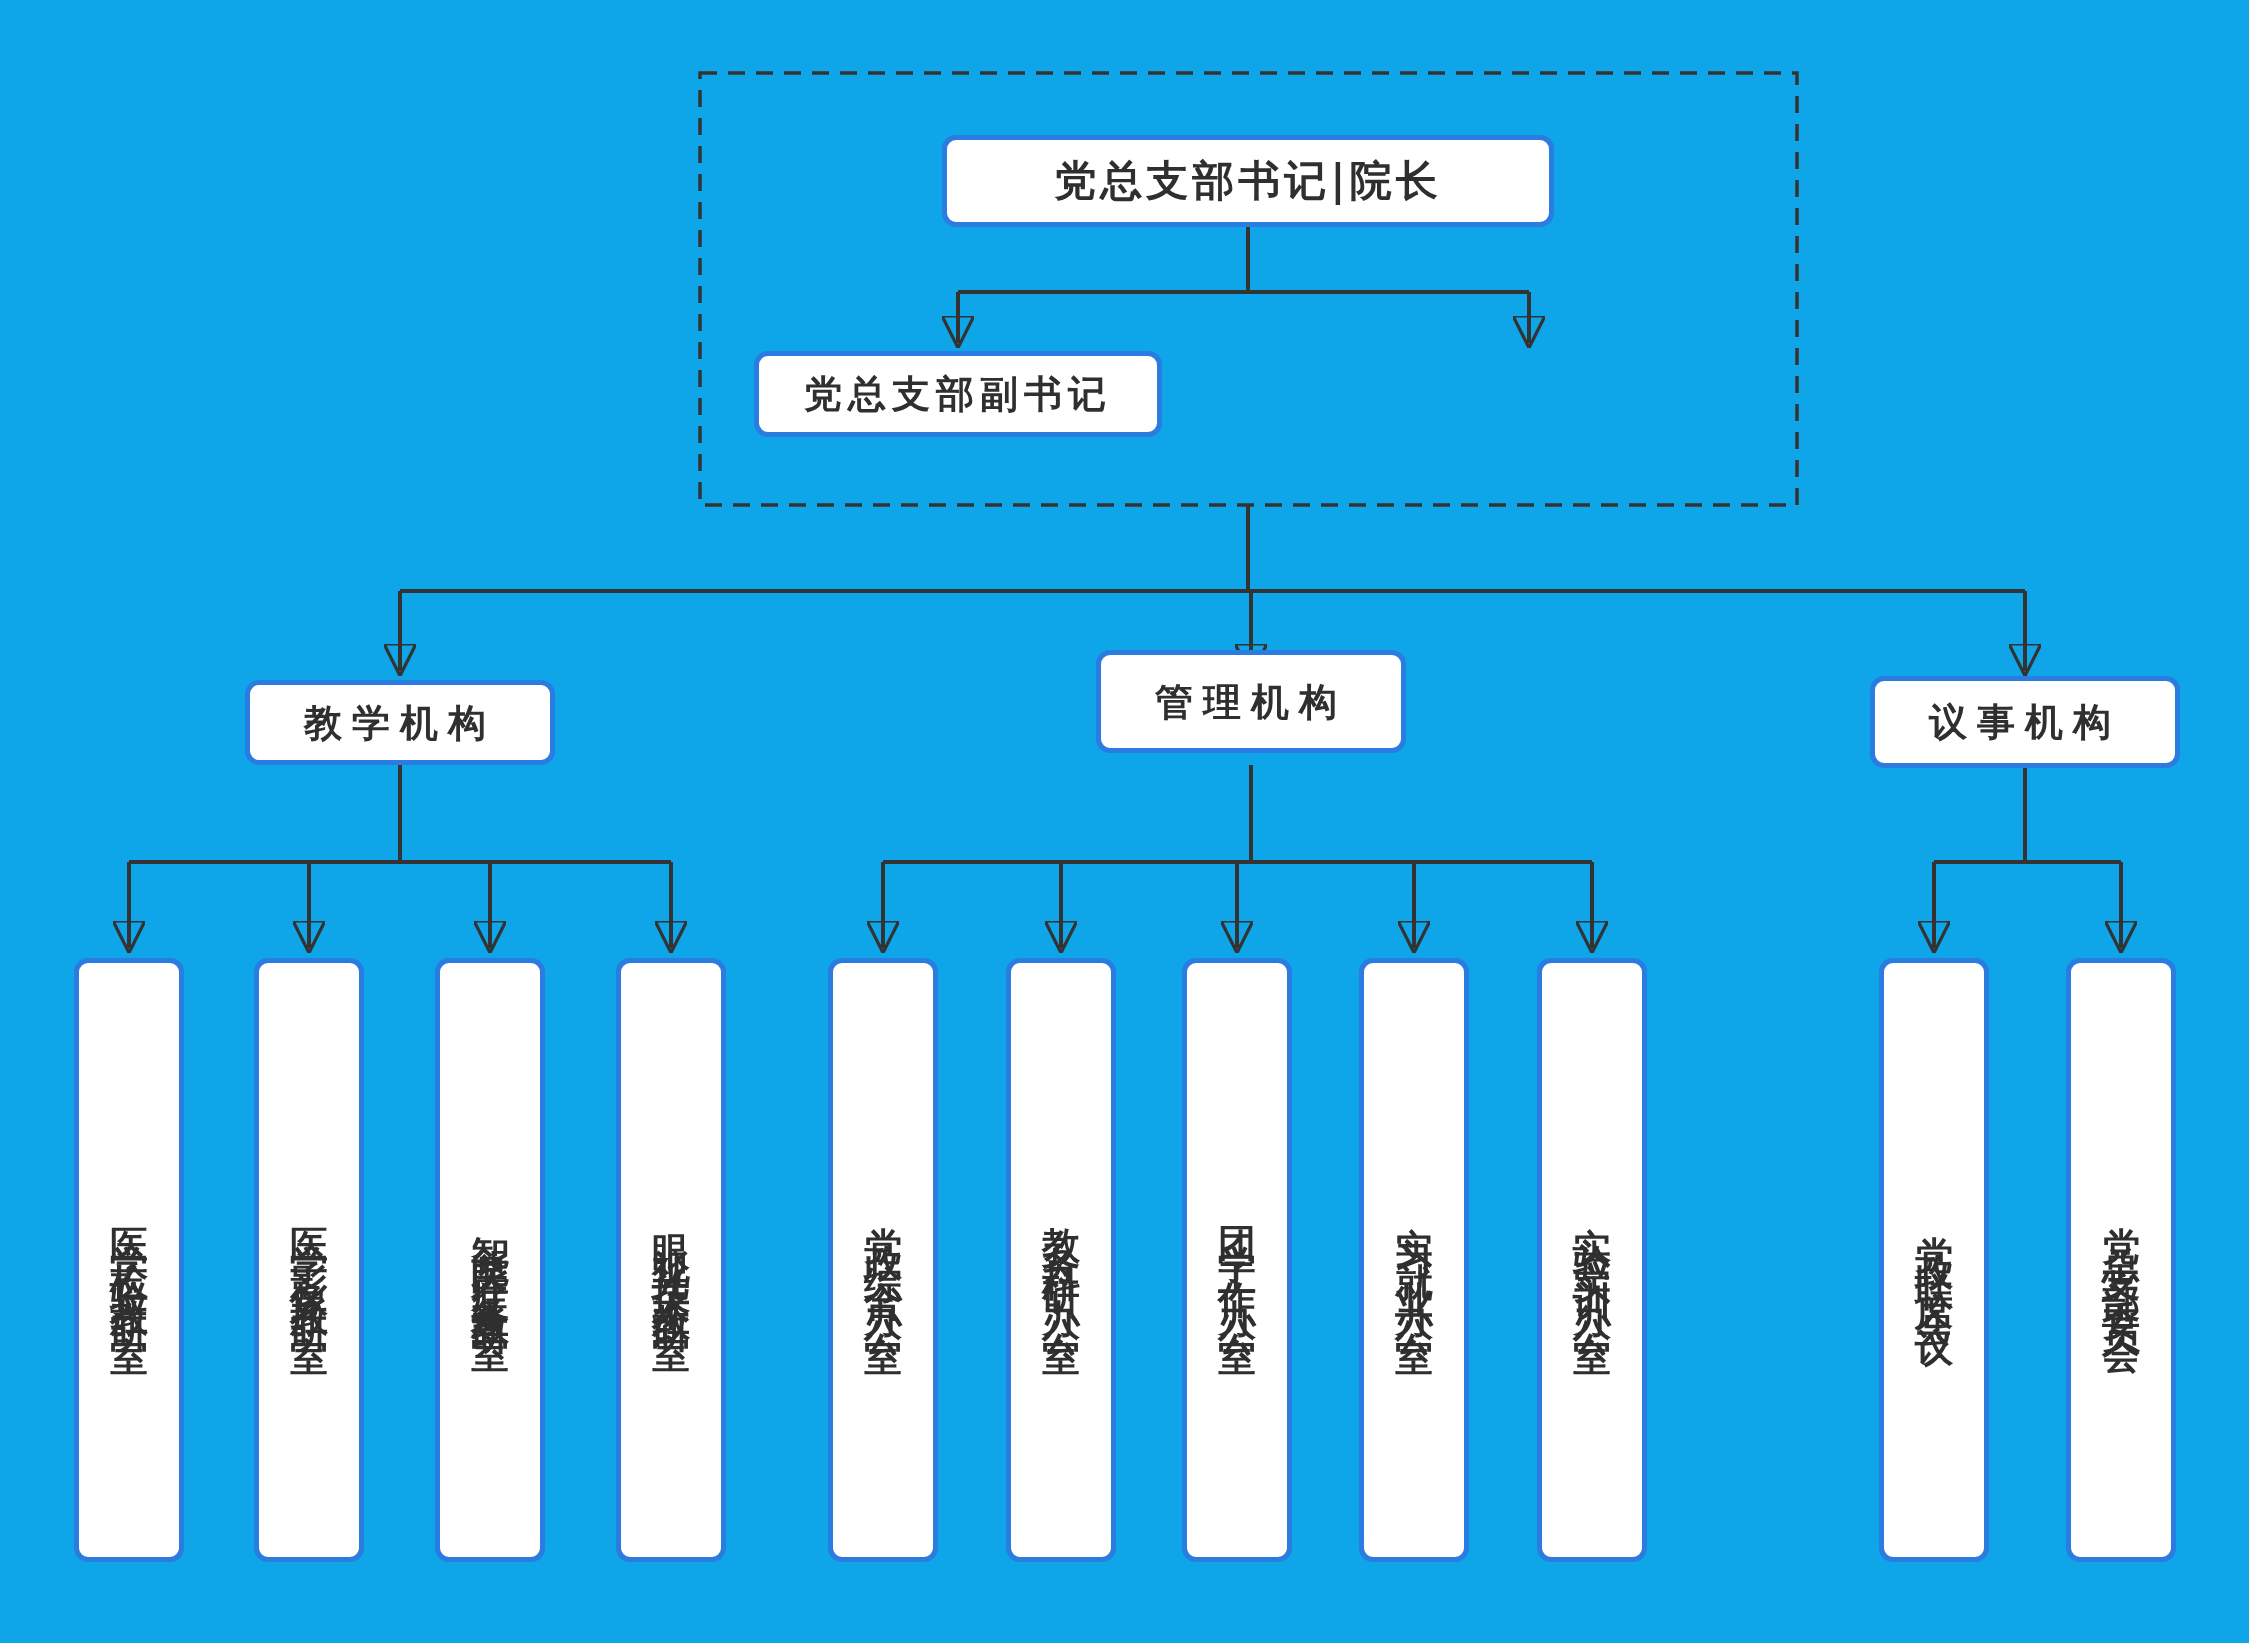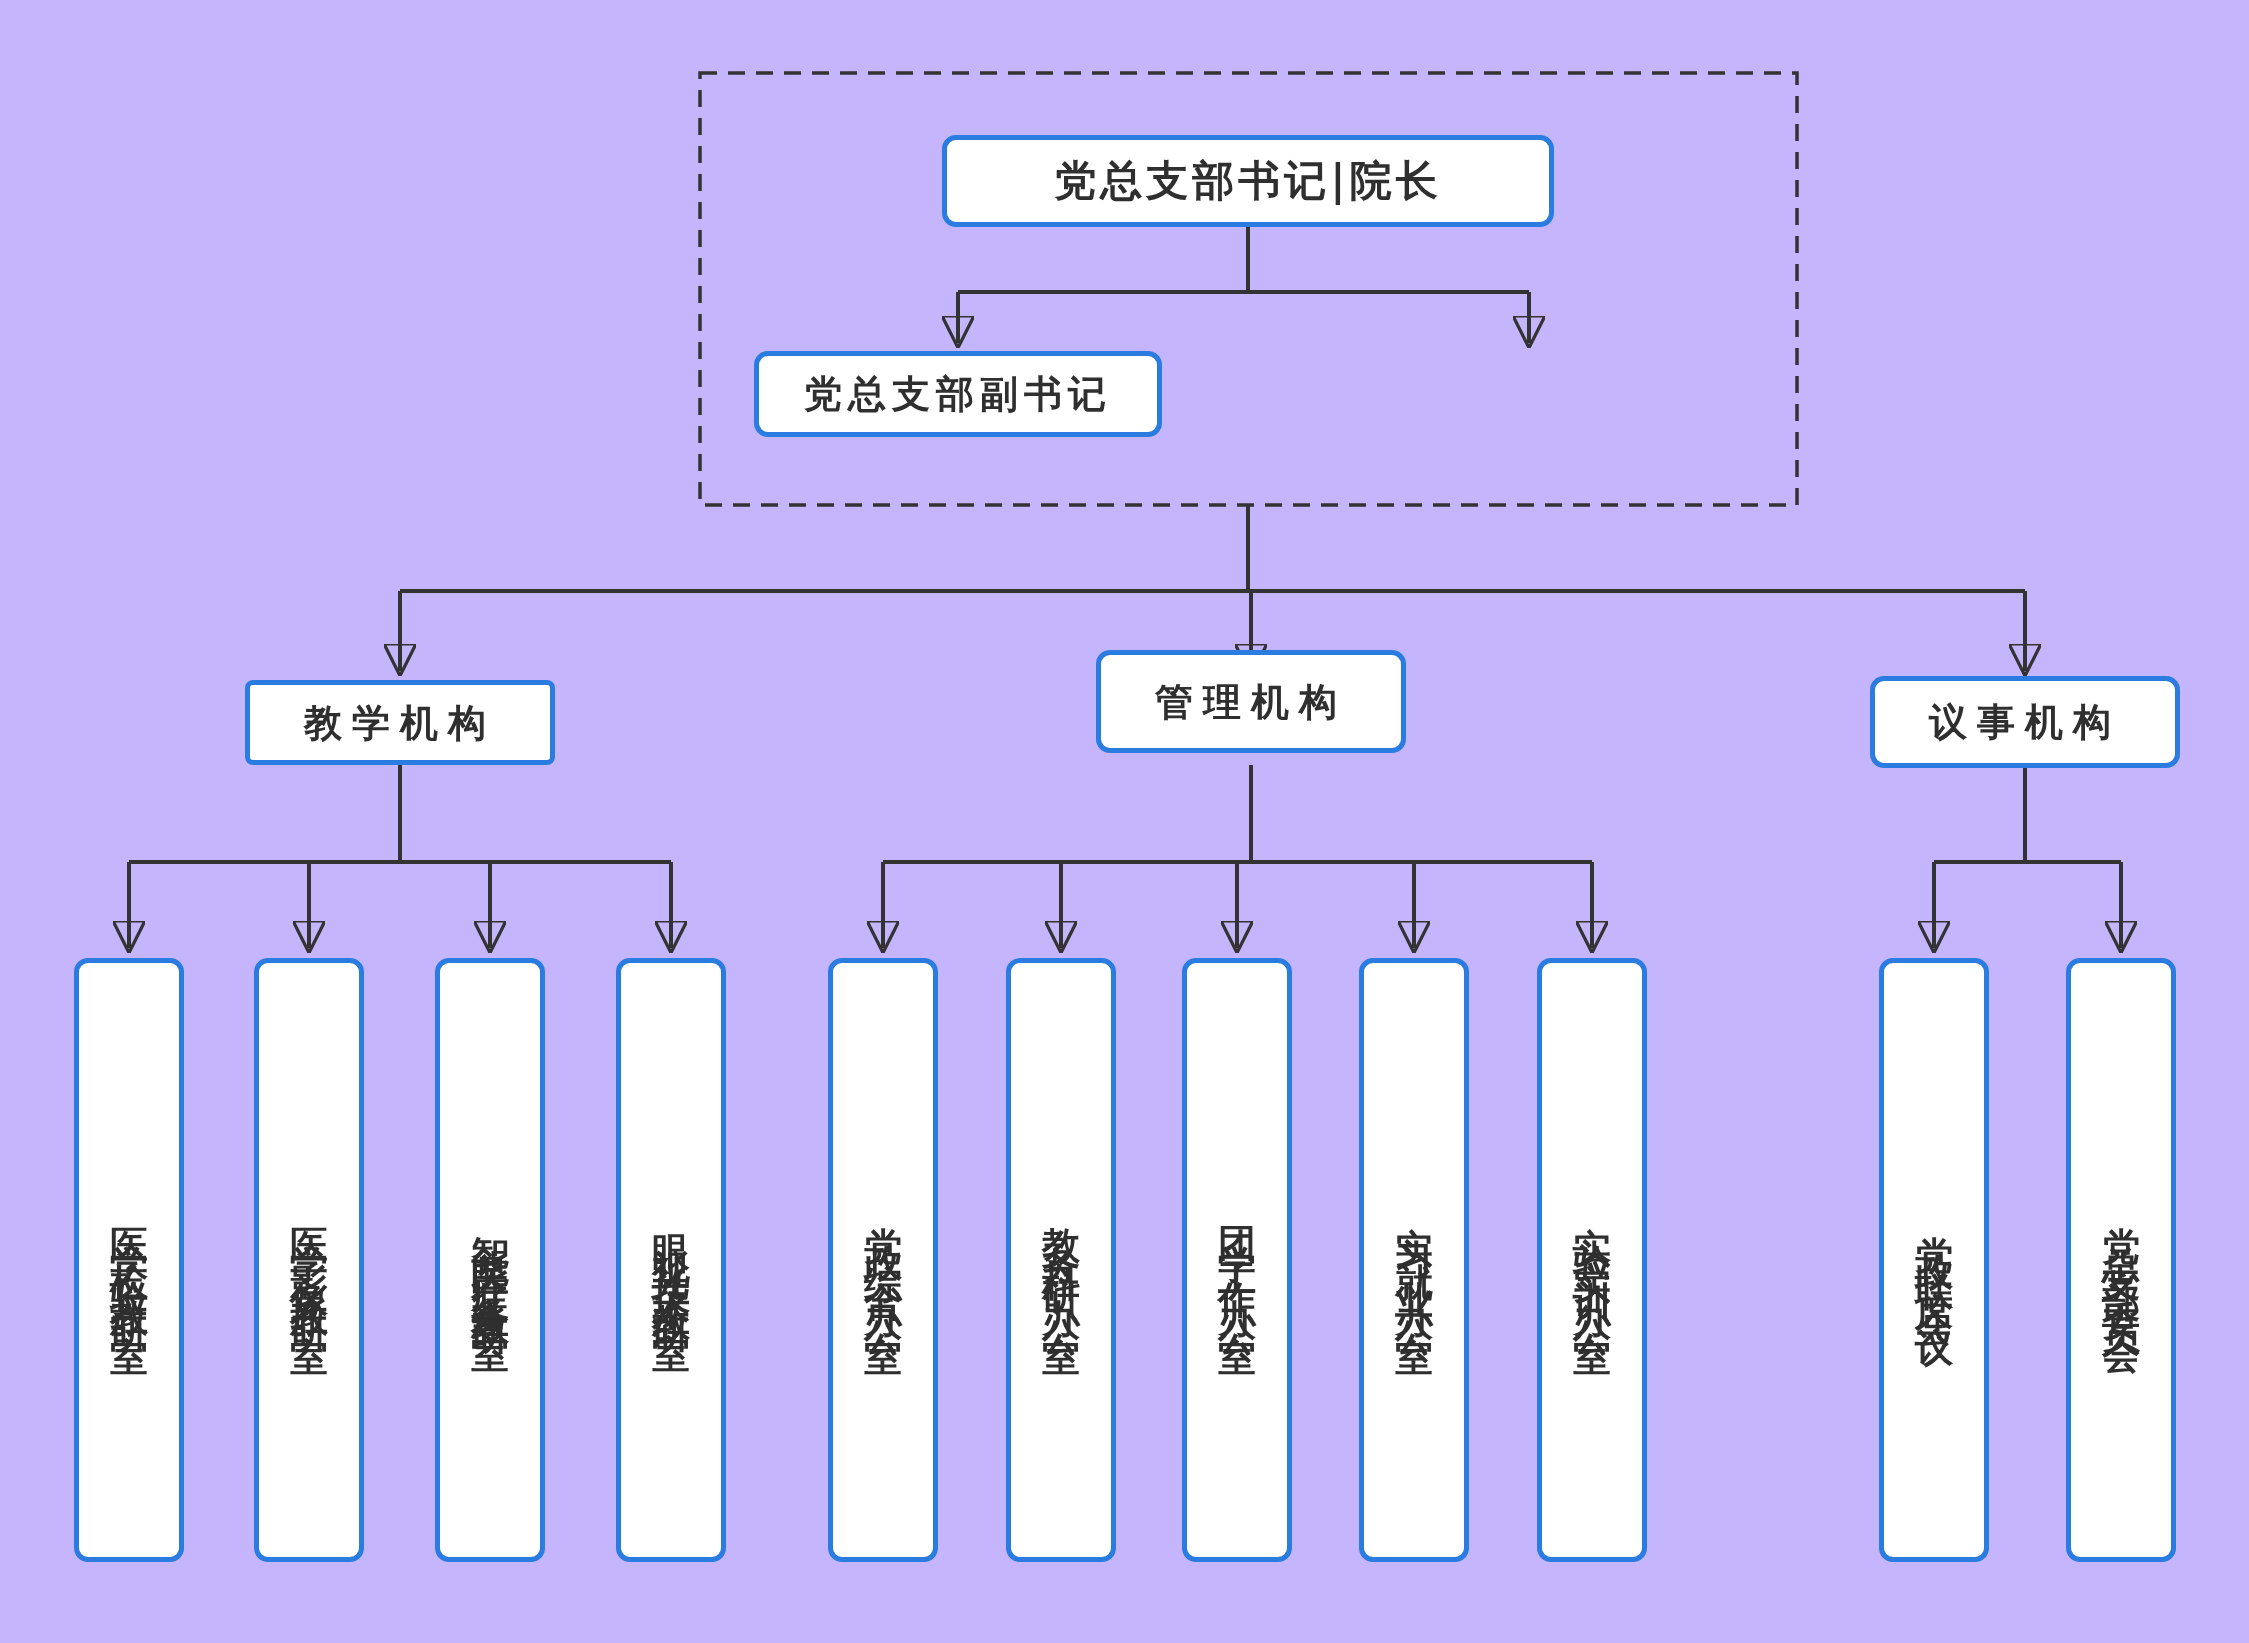--- a/index.html
+++ b/index.html
@@ -4,21 +4,21 @@
 <style>
   html, body {
     margin: 0;
     padding: 0;
     background: #ffffff;
   }
   .canvas {
     position: relative;
     width: 2249px;
     height: 1643px;
-    background: #c4b5fd;
+    background: #0ea5e9;
     font-family: "DejaVu Serif", "Liberation Serif", serif;
     color: #2f2f2f;
     overflow: hidden;
   }
   .wires {
     position: absolute;
     left: 0;
     top: 0;
     width: 2249px;
     height: 1643px;
@@ -111,21 +111,21 @@
       <path class="conn" d="M1934,862 V948" marker-end="url(#arrow)"></path>
       <path class="conn" d="M2121,862 V948" marker-end="url(#arrow)"></path>
     </g>
   </svg>
 
   <div class="box h1" style="left:942px; top:135px; width:612px; height:92px;">党总支部书记|院长</div>
 
   <div class="box h2" style="left:754px; top:351px; width:408px; height:86px;text-align:center;">党总支部副书记</div>
 
 
-  <div class="box h3" style="left:245px; top:680px; width:310px; height:85px;border-radius:8px;">教学机构</div>
+  <div class="box h3" style="left:245px; top:680px; width:310px; height:85px;">教学机构</div>
 
   <div class="box h3" style="left:1096px; top:650px; width:310px; height:103px;">管理机构</div>
 
   <div class="box h3" style="left:1870px; top:676px; width:310px; height:92px;">议事机构</div>
 
   <div class="box vbox" style="left:74px; top:958px; width:110px; height:604px;">
     <span class="vtext">医学检验教研室</span>
   </div>
 
   <div class="box vbox" style="left:254px; top:958px; width:110px; height:604px;">

